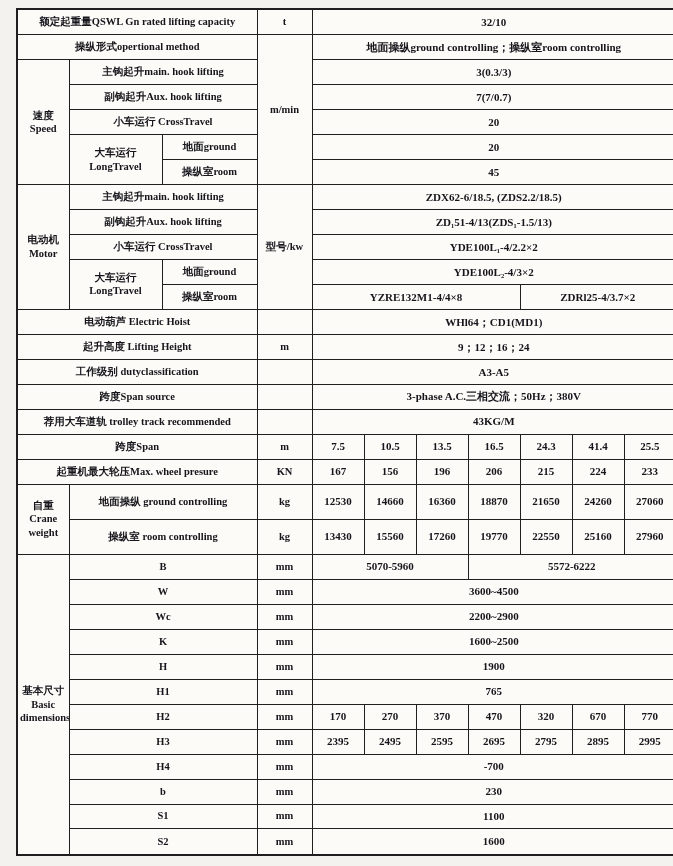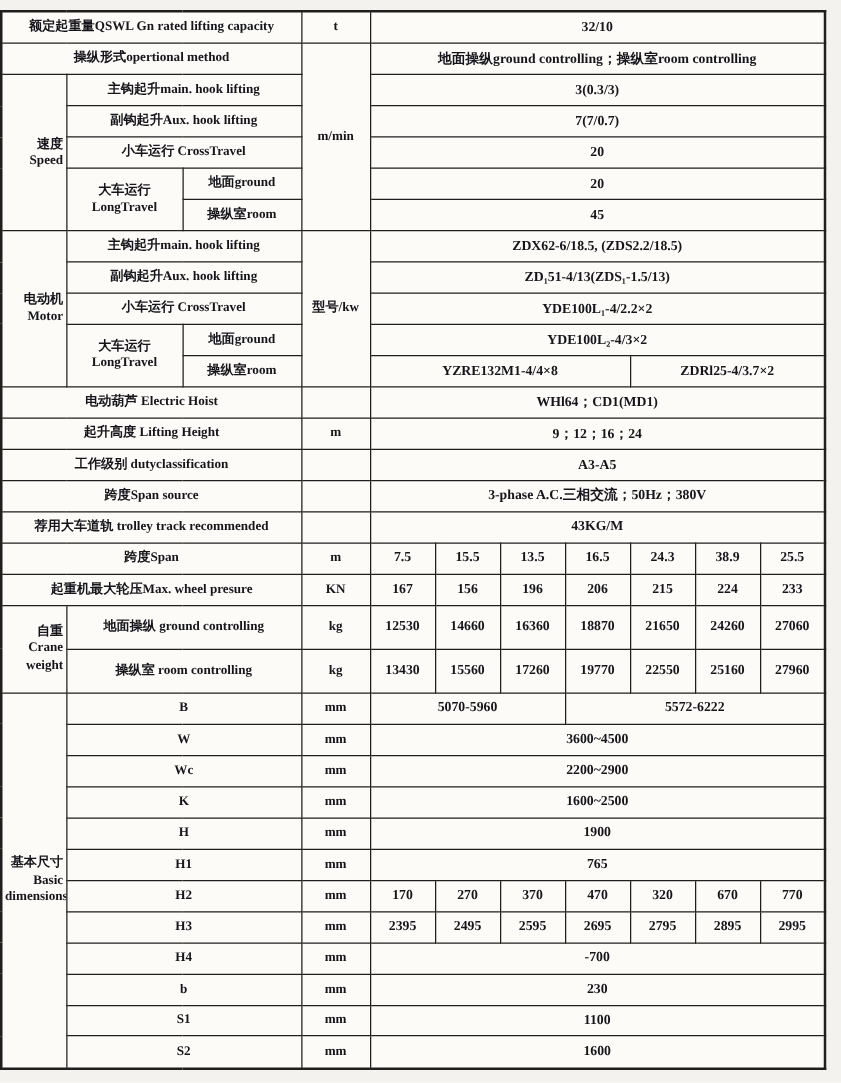--- a/index.html
+++ b/index.html
@@ -3,21 +3,21 @@
 <meta charset="utf-8">
 <style>
   html,body{margin:0;padding:0;}
   body{
     width:673px;height:866px;
     background:var(--page-bg,#f3f2ee);
     font-family:"Liberation Serif","DejaVu Sans",serif;
   }
   .page{
     width:673px;height:866px;box-sizing:border-box;
-    padding:8px 8px 8px 0;
+    padding:8px 8px 8px 16px;
   }
   table.spec{
     border-collapse:collapse;table-layout:fixed;
     width:657px;height:848px;
     background:var(--table-bg,#fcfbf8);
     border:2px solid var(--border,#1f1f1f);
     color:var(--text,#15151b);
   }
   td{
     border:1px solid var(--border,#1f1f1f);
@@ -25,21 +25,21 @@
     font-weight:bold;
     font-size:10.5px;
     line-height:1.15;
     padding:1px 2px;
     overflow:hidden;
     white-space:nowrap;
   }
   td.lbl{font-size:10.5px;}
   td.val{font-size:11px;}
   td.unit{font-size:10.5px;}
-  td.group{font-size:10.5px;white-space:normal;line-height:1.3;text-align:right;}
+  td.group{font-size:10.5px;white-space:normal;line-height:1.3;}
   td.group .zh,td.group .en{display:block;}
   td.sub2{white-space:normal;line-height:1.3;}
   td.sub2 .zh,td.sub2 .en{display:block;}
 </style>
 </head>
 <body>
 
 <div class="page">
 <table class="spec">
 <colgroup>
@@ -164,25 +164,25 @@
   <tr>
     <td colspan="3" class="lbl">荐用大车道轨 trolley track recommended</td>
     <td class="unit"></td>
     <td colspan="7" class="val">43KG/M</td>
   </tr>
 
   <tr>
     <td colspan="3" class="lbl">跨度Span</td>
     <td class="unit">m</td>
     <td class="val">7.5</td>
-    <td class="val">15.5</td>
+    <td class="val">10.5</td>
     <td class="val">13.5</td>
     <td class="val">16.5</td>
     <td class="val">24.3</td>
-    <td class="val">38.9</td>
+    <td class="val">41.4</td>
     <td class="val">25.5</td>
   </tr>
 
   <tr>
     <td colspan="3" class="lbl">起重机最大轮压Max. wheel presure</td>
     <td class="unit">KN</td>
     <td class="val">167</td>
     <td class="val">156</td>
     <td class="val">196</td>
     <td class="val">206</td>

